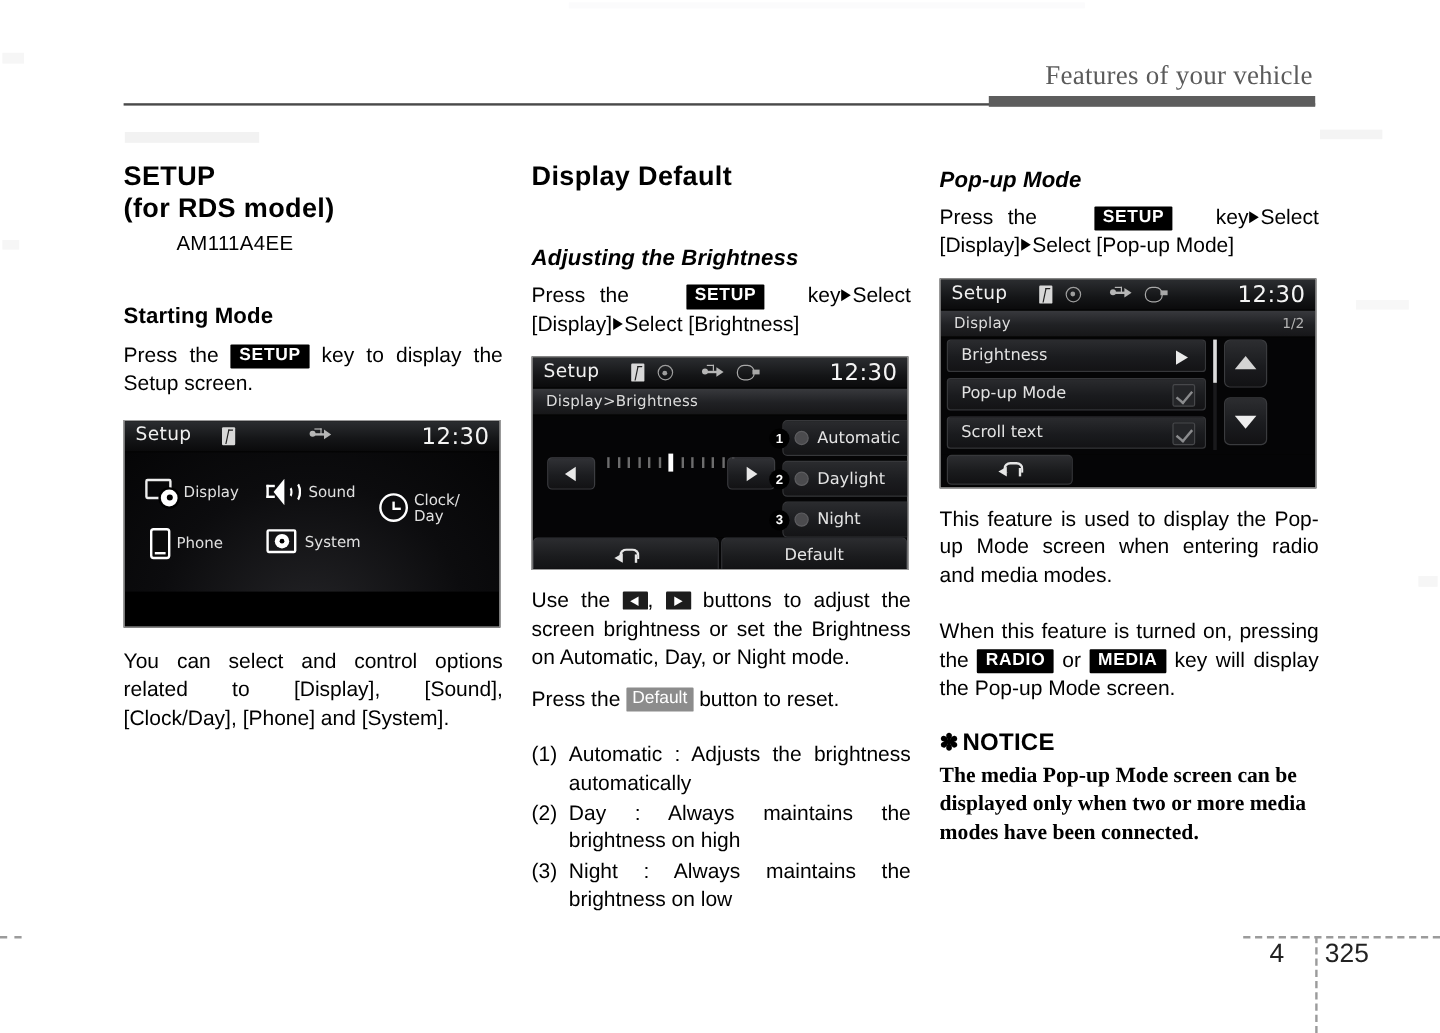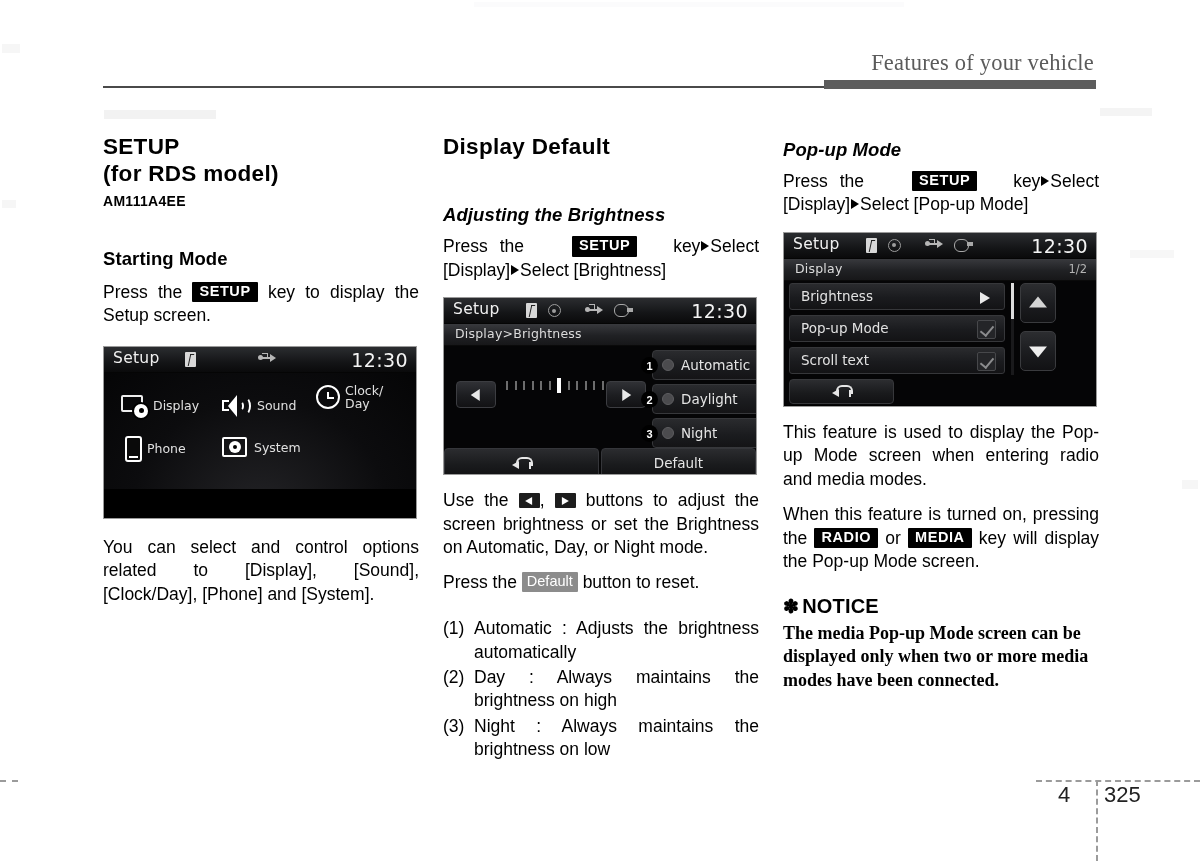--- a/index.html
+++ b/index.html
@@ -89,23 +89,24 @@
     font-weight: bold;
     letter-spacing: 0.1px;
   }
   h2.sub-italic {
     font-size: 18.5px;
     font-weight: bold;
     font-style: italic;
     letter-spacing: 0.1px;
   }
   .modelcode {
-    font-size: 14px;
-    font-weight: bold;
+    font-size: 17px;
+    font-weight: normal;
     letter-spacing: 0.3px;
+    margin-left: 44px;
   }
 
   p.body {
     font-size: 17.5px;
     line-height: 1.34;
     text-align: justify;
     text-align-last: left;
   }
   p.body.nojust { text-align: left; }
 
@@ -709,21 +710,21 @@
       </div>
       <div class="tile" style="left:118px; top:22px;">
         <div class="ic-sound">
             <span class="spk"></span>
             <span class="cone"></span>
             <span class="w1"></span>
             <span class="w2"></span>
           </div>
         <span class="lbl">Sound</span>
       </div>
-      <div class="tile" style="left:212px; top:11px;">
+      <div class="tile" style="left:212px; top:33px;">
         <div class="ic-clock">
             <span class="h"></span>
             <span class="m"></span>
           </div>
         <span class="lbl">
           <span>Clock/</span><br>
           <span>Day</span>
         </span>
       </div>
       <div class="tile" style="left:21px; top:63px;">
@@ -909,21 +910,21 @@
       <div class="bb">
         <span class="back-arrow">
             <span class="tip"></span>
           </span>
       </div>
     </div>
   </div>
 
   <p class="body" style="margin-top:14px;">This feature is used to display the Pop-up Mode screen when entering radio and media modes.</p>
 
-  <p class="body" style="margin-top:12px;">
+  <p class="body" style="margin-top:24px;">
     <span>When this feature is turned on, pressing the</span>
     <span class="key-chip">RADIO</span>
     <span>or</span>
     <span class="key-chip">MEDIA</span>
     <span>key will display the Pop-up Mode screen.</span>
   </p>
 
   <div style="margin-top:21px;">
     <div class="notice-head">
       <span class="star">✽</span><span>NOTICE</span>

